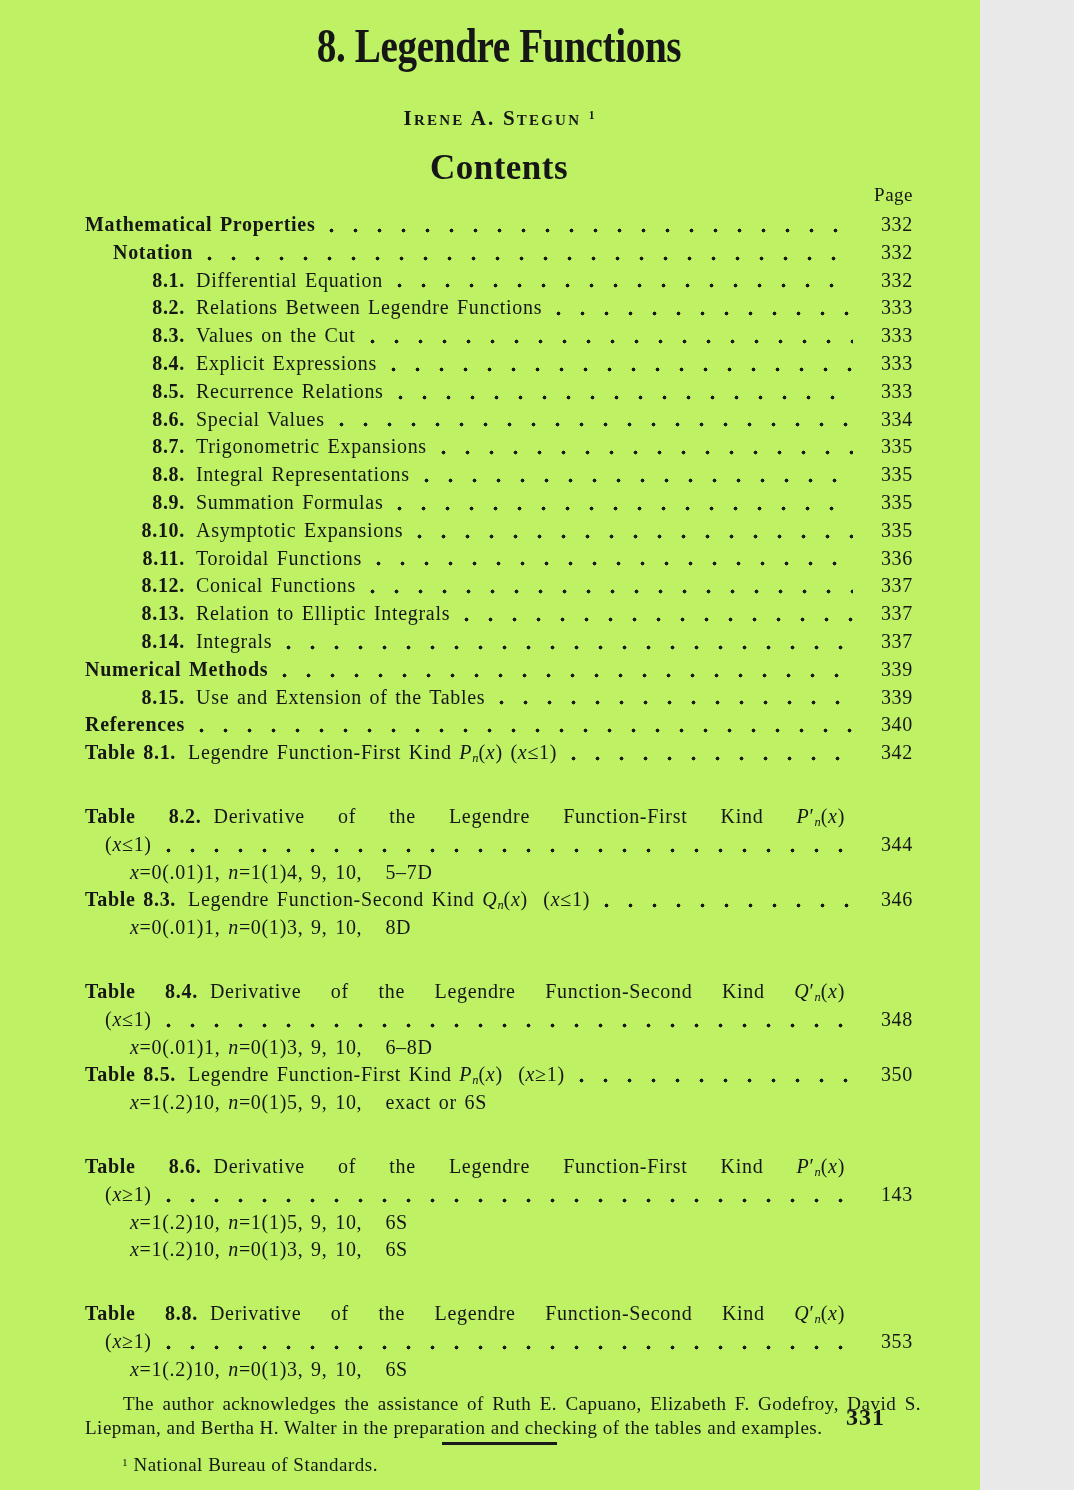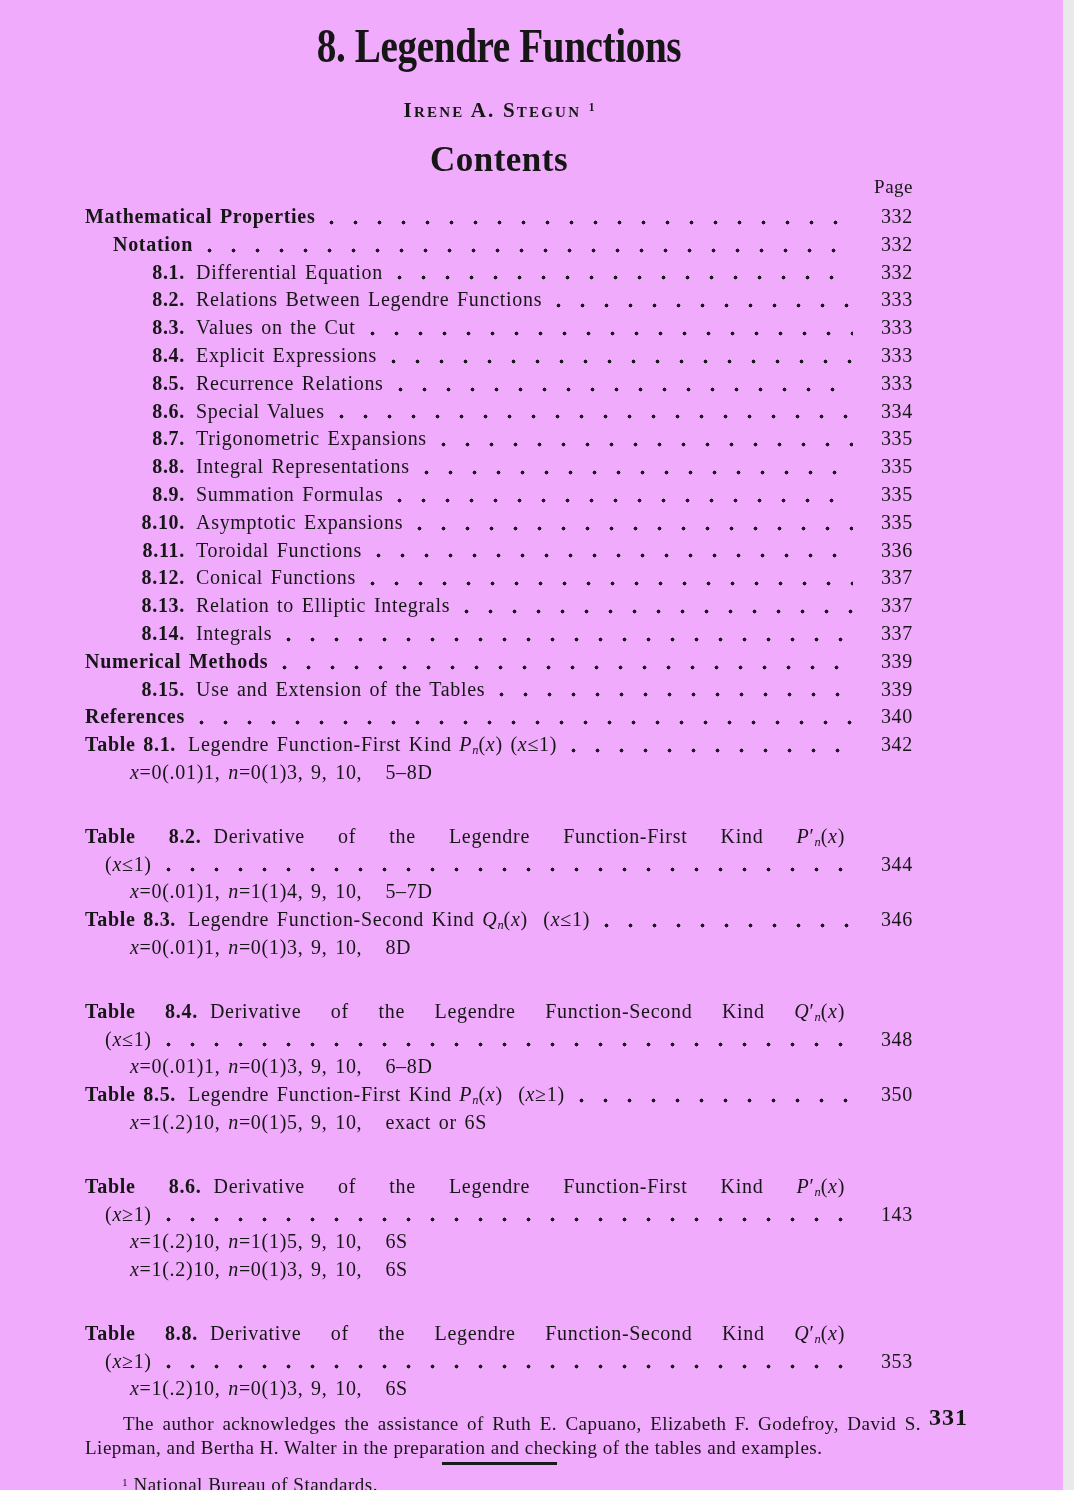--- a/index.html
+++ b/index.html
@@ -1,36 +1,36 @@
 <!DOCTYPE html>
 <html><head>
 <meta charset="utf-8">
 <style>
   html,body{margin:0;padding:0;background:#e9e9e9;}
   .page{
     position:relative;
-    width:1063px;height:1490px;
-    background:#f0abfc;
+    width:980px;height:1490px;
+    background:#bef264;
     color:#161616;
     font-family:"Liberation Serif","DejaVu Serif",serif;
     overflow:hidden;
   }
   .col{margin-left:85px;width:828px;}
   .chapter-title{
     margin-top:18px;
     text-align:center;
     font-size:49px;font-weight:bold;
     line-height:56px;
     letter-spacing:-0.5px;
     transform:scaleX(0.80);
     transform-origin:50% 50%;
     white-space:nowrap;
   }
   .author{
-    margin-top:24px;
+    margin-top:32px;
     text-align:center;
     font-size:21px;line-height:24px;
     font-variant:small-caps;
     letter-spacing:2.2px;
     font-weight:bold;
   }
   .author sup{font-size:0.55em;vertical-align:0.5em;line-height:0;letter-spacing:0;}
   .contents-h{
     margin-top:22px;
     text-align:center;
@@ -208,23 +208,20 @@
           <span class="lab"><span>References</span></span>
           <span class="dots"></span>
           <span class="pg">340</span>
         </div>
         <div class="row table">
           <span class="tnum">Table 8.1.</span>
           <span class="lab"><span>Legendre Function-First Kind </span><span class="it">P</span><sub class="it">n</sub><span>(</span><span class="it">x</span><span>) (</span><span class="it">x</span><span>≤1)</span></span>
           <span class="dots"></span>
           <span class="pg">342</span>
         </div>
-        <div class="row range">
-          <span class="lab"><span class="it">x</span><span>=0(.01)1, </span><span class="it">n</span><span>=0(1)3, 9, 10,   5–8D</span></span>
-        </div>
         <div class="row wrap"><span class="tnum">Table 8.2.</span><span class="lab"><span>Derivative of the Legendre Function-First Kind </span><span class="it">P</span><span>′</span><sub class="it">n</sub><span>(</span><span class="it">x</span><span>)</span></span></div>
         <div class="row cont">
           <span class="lab"><span>(</span><span class="it">x</span><span>≤1)</span></span>
           <span class="dots"></span>
           <span class="pg">344</span>
         </div>
         <div class="row range">
           <span class="lab"><span class="it">x</span><span>=0(.01)1, </span><span class="it">n</span><span>=1(1)4, 9, 10,   5–7D</span></span>
         </div>
         <div class="row table">

